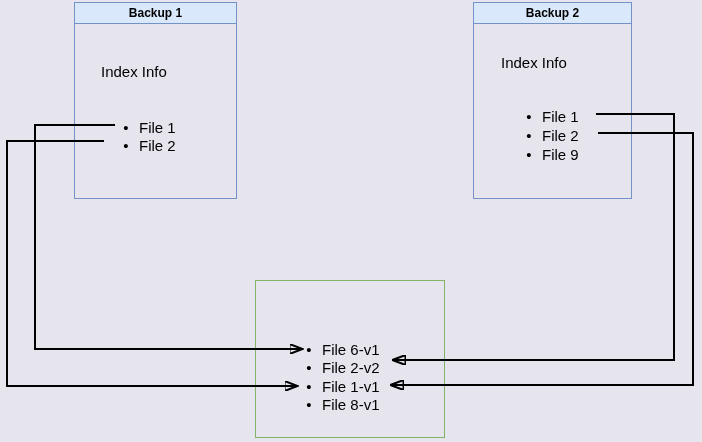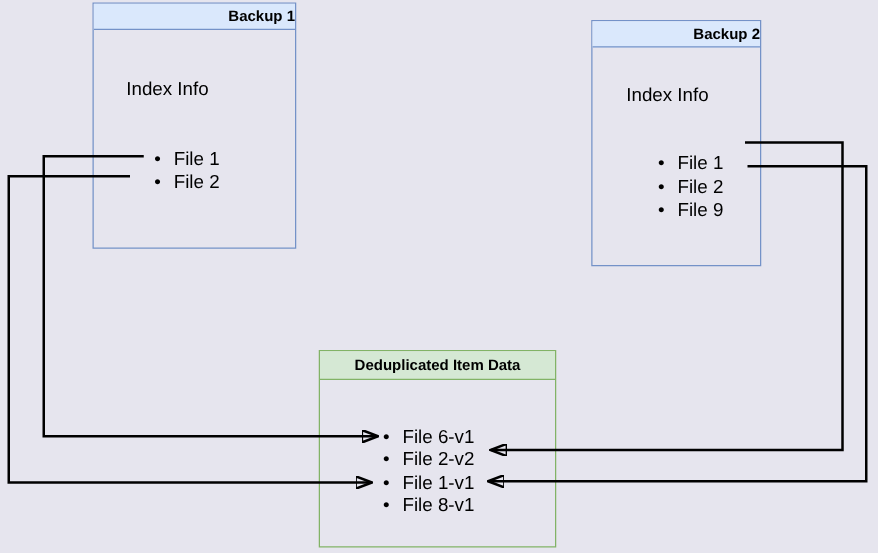--- a/index.html
+++ b/index.html
@@ -26,21 +26,20 @@
     width:100%;
     text-align:center;
     font-weight:bold;
     font-size:12px;
     color:#000;
   }
   .blue .hdr{
     height:21px;line-height:20px;
     background:#dae8fc;
     border-bottom:1px solid #7492c8;
-    text-align:right;
   }
   .green .hdr{
     height:23px;line-height:22px;
     background:#d5e8d4;
     border-bottom:1px solid #82b366;
   }
   .subtitle{
     position:absolute;
     font-size:15px;
     line-height:18px;
@@ -92,41 +91,40 @@
         <span class="dot">•</span>
         <span>File 1</span>
       </div>
       <div class="row">
         <span class="dot">•</span>
         <span>File 2</span>
       </div>
     </div>
   </div>
 
-  <div class="box blue" style="left:473px;top:16px;width:136px;height:197px">
+  <div class="box blue" style="left:473px;top:2px;width:159px;height:197px">
     <div class="hdr">Backup 2</div>
     <div class="subtitle" style="left:27px;top:51px">Index Info</div>
     <div class="list lh190" style="left:50px;top:104px">
       <div class="row">
         <span class="dot">•</span>
         <span>File 1</span>
       </div>
       <div class="row">
         <span class="dot">•</span>
         <span>File 2</span>
       </div>
       <div class="row">
         <span class="dot">•</span>
         <span>File 9</span>
       </div>
     </div>
   </div>
 
   <div class="box green" style="left:255px;top:280px;width:190px;height:158px">
-    <div class="hdr">Deduplicated Item Data</div>
     <div class="list lh185" style="left:48px;top:59px">
       <div class="row">
         <span class="dot">•</span>
         <span>File 6-v1</span>
       </div>
       <div class="row">
         <span class="dot">•</span>
         <span>File 2-v2</span>
       </div>
       <div class="row">

